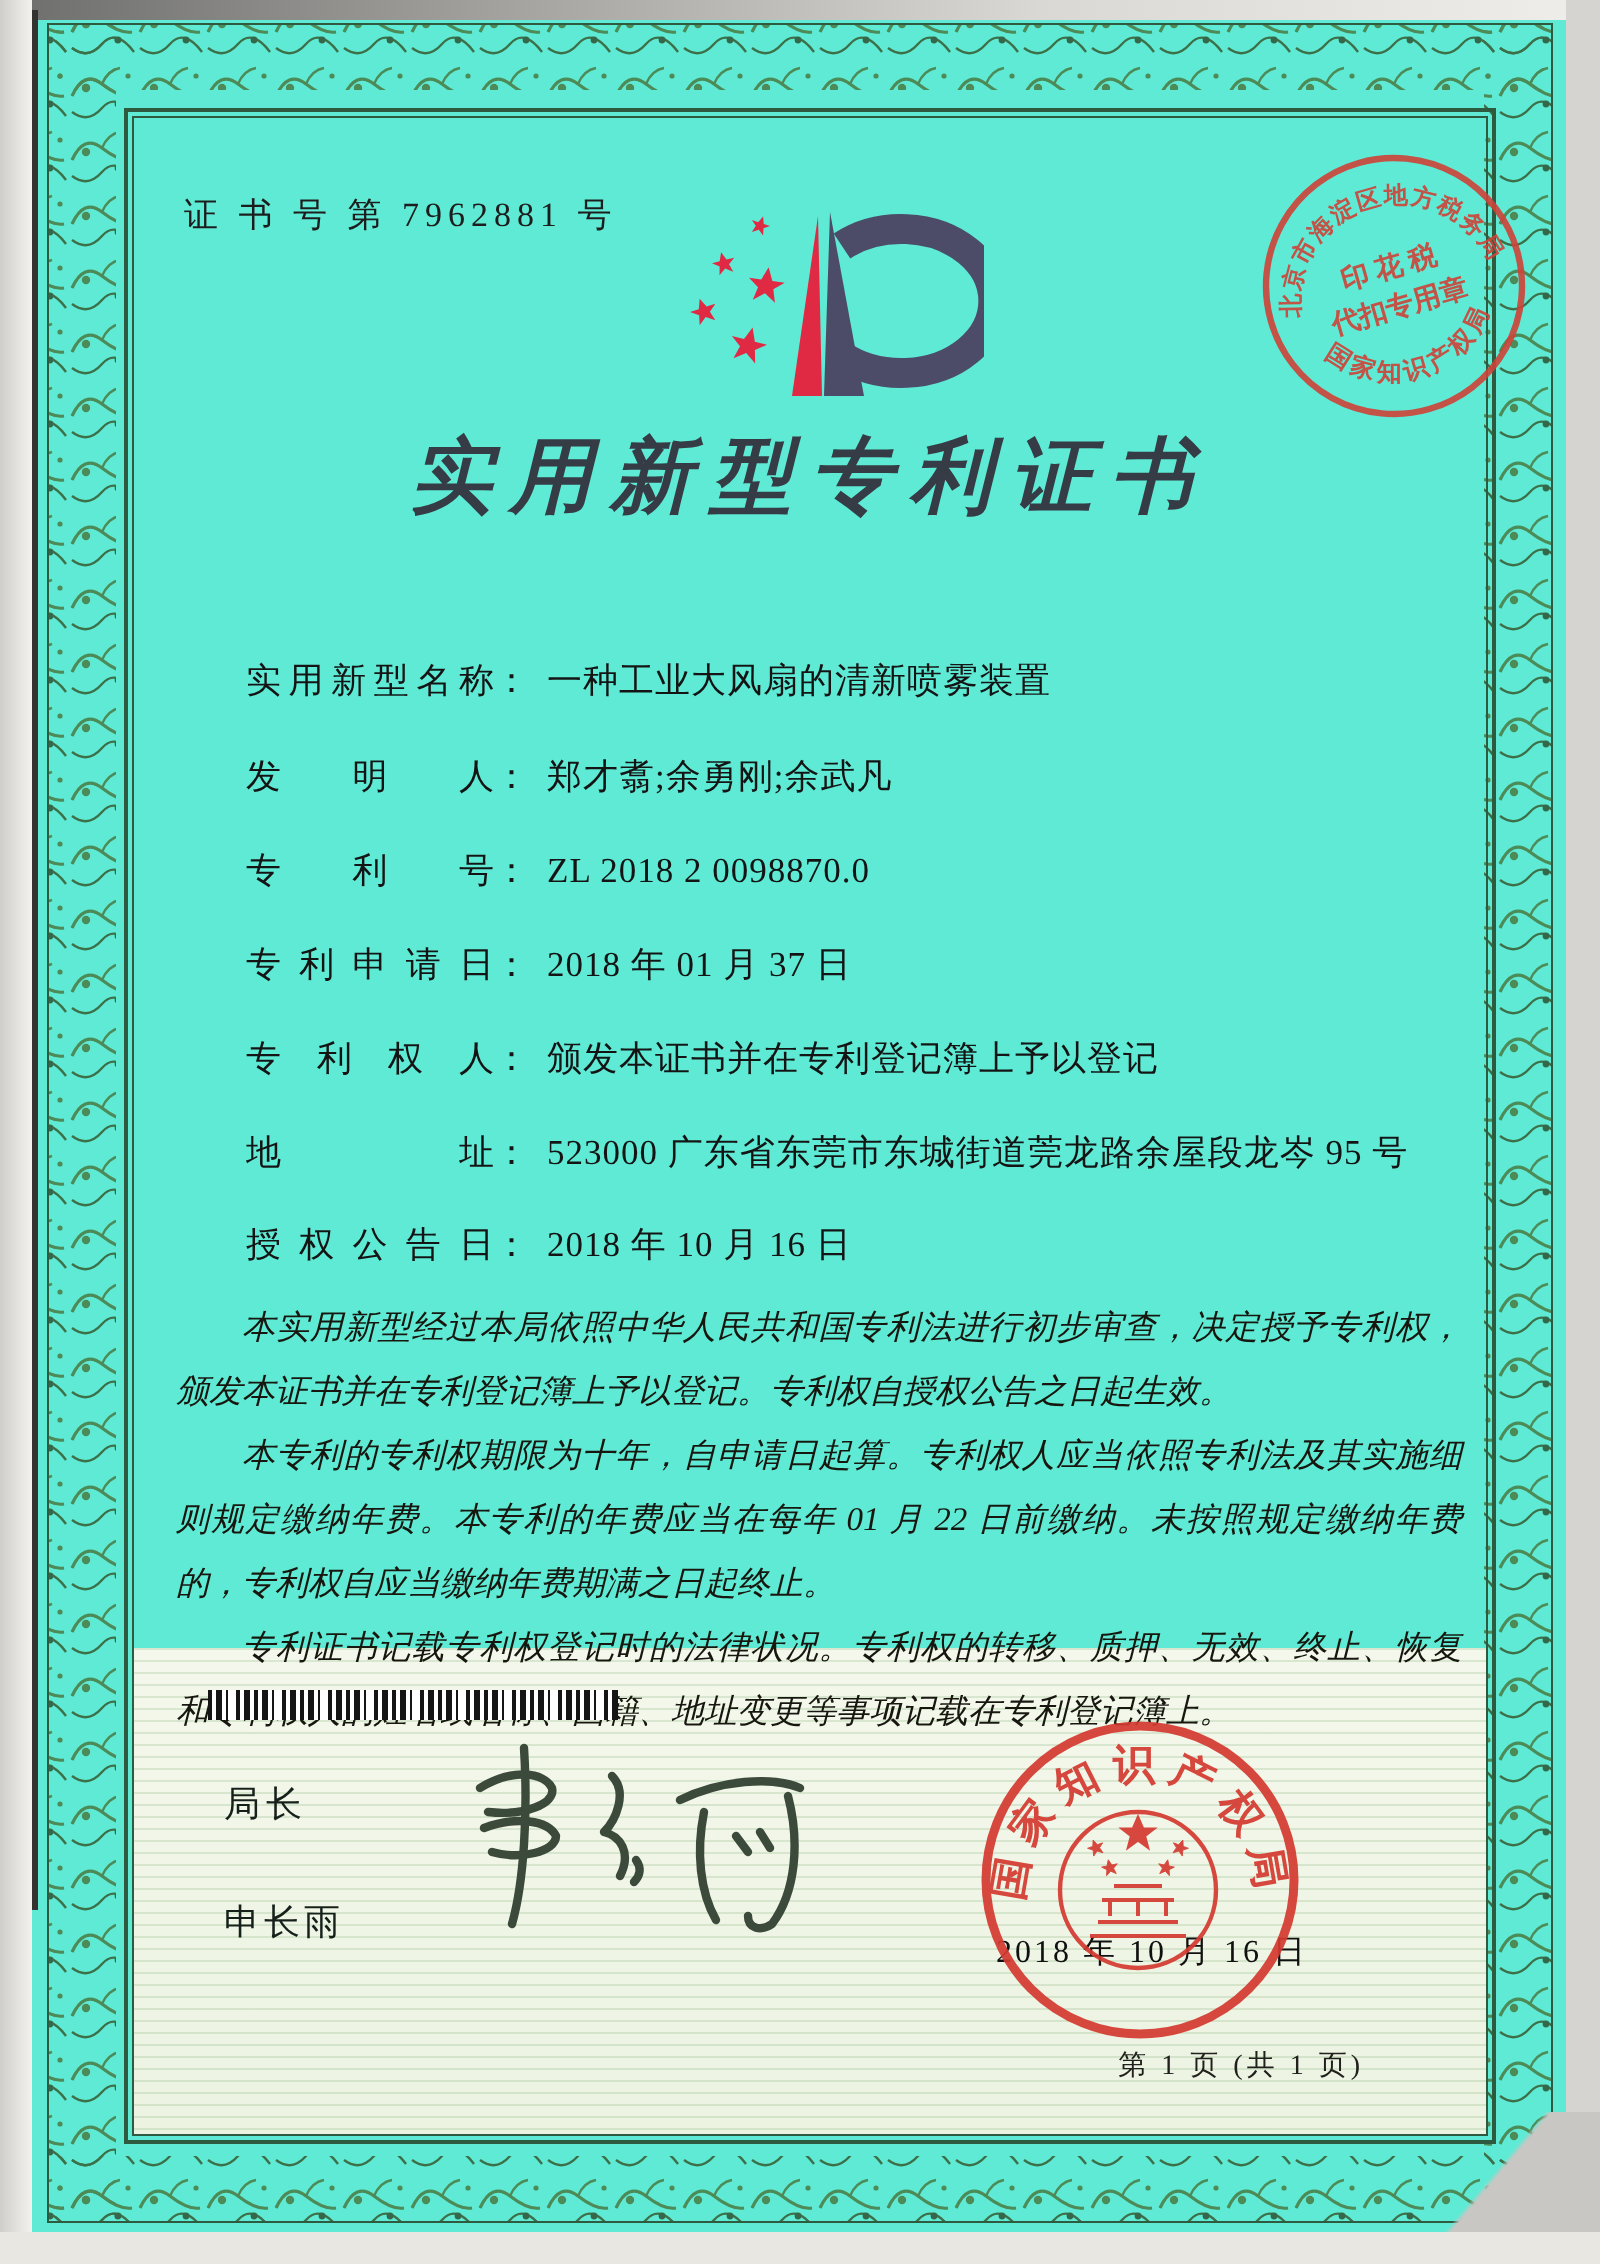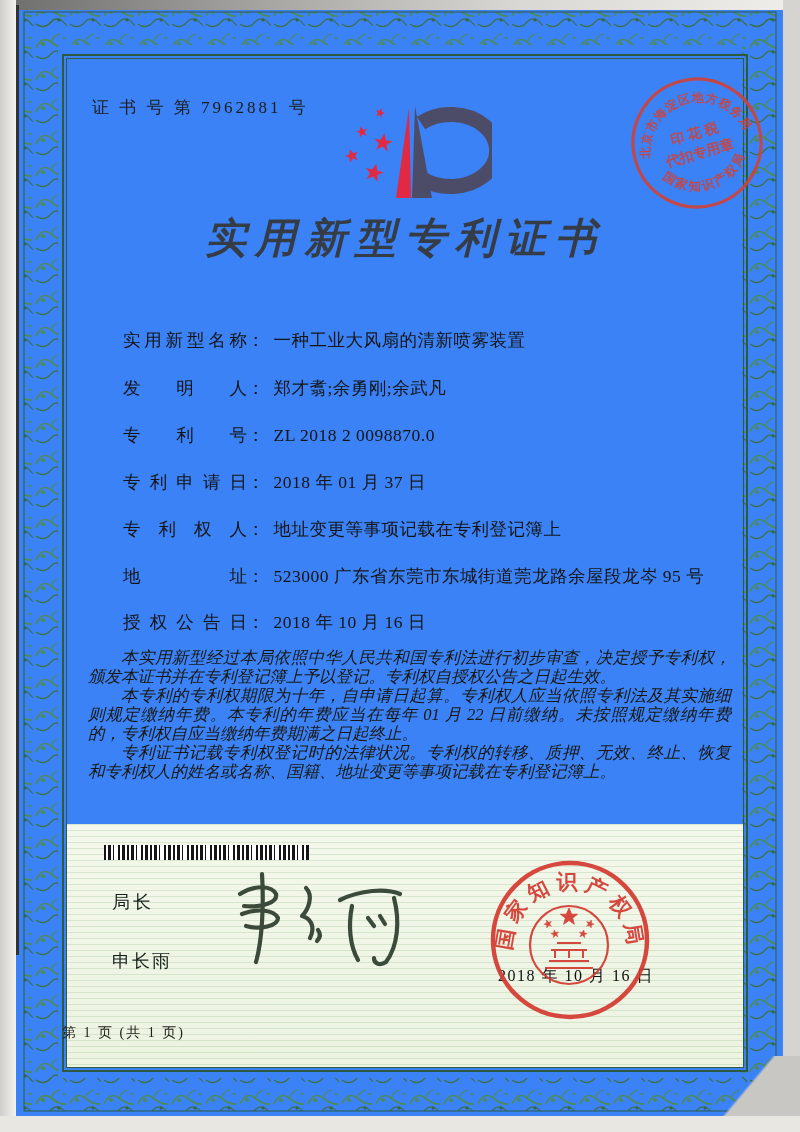--- a/index.html
+++ b/index.html
@@ -1,18 +1,18 @@
 <!DOCTYPE html>
 <html><head>
 <meta charset="utf-8">
 <style>
   * { margin:0; padding:0; box-sizing:border-box; }
   html,body { width:800px; height:1132px; overflow:hidden; background:#f1f0ed;
               font-family:"Liberation Serif","DejaVu Serif",serif; }
-  #canvas { position:relative; width:800px; height:1132px; background:#3b82f6; }
+  #canvas { position:relative; width:800px; height:1132px; background:#5eead4; }
 
   
   .edge-top    { position:absolute; left:0; top:0; width:800px; height:10px;
                  background:linear-gradient(90deg,#6d6d6b 0%,#a9a8a5 35%,#d9d8d4 65%,#efeeeb 100%); }
   .edge-left-line { position:absolute; left:16px; top:5px; width:3px; height:950px; background:#33332f; }
   .edge-left-soft { position:absolute; left:0; top:0; width:16px; height:1132px;
                  background:linear-gradient(90deg,#cfcecb,#f3f2ef); }
   .edge-right  { position:absolute; right:0; top:0; width:17px; height:1070px; background:#d5d4d1; }
   .edge-br     { position:absolute; left:688px; top:1056px; width:112px; height:76px;
                  background:linear-gradient(130deg,rgba(0,0,0,0) 48%, #c8c7c3 50%); }
@@ -36,39 +36,39 @@
   .title   { position:absolute; left:62px; top:211px; width:686px; text-align:center;
              font-size:41px; font-weight:bold; letter-spacing:9px; color:#363c45;font-style:italic; }
 
   .field-row { position:absolute; left:95px; width:645px; font-size:17.5px; color:#141414; white-space:nowrap; }
   .field-label { display:inline-block; width:124px; text-align:justify; text-align-last:justify;margin-left:28px; }
   .field-colon { display:inline-block; }
   .field-value { margin-left:9px; letter-spacing:0.5px; }
   .grant-right { position:absolute; left:455px; top:0; white-space:nowrap; }
 
   .paragraphs { position:absolute; left:88px; top:648px; width:643px; }
-  .paragraphs p { font-size:16.5px; line-height:19px; text-indent:2em; text-align:justify;
+  .paragraphs p { font-size:16.5px; line-height:32px; text-indent:2em; text-align:justify;
                   color:#17170f; font-style:italic; }
 
   .barcode { position:absolute; left:104px; top:845px; width:205px; height:15px;
              background:repeating-linear-gradient(90deg,
                #151515 0 2px, #fff 2px 4px, #151515 4px 7px, #fff 7px 9px,
                #151515 9px 10px, #fff 10px 14px, #151515 14px 16px, #fff 16px 18px,
                #151515 18px 21px, #fff 21px 23px); }
 
   .signer-title { position:absolute; left:112px; top:890px; font-size:18px; letter-spacing:3px; color:#16201a; }
   .signer-name  { position:absolute; left:112px; top:928px; font-size:18px; letter-spacing:2px; color:#16201a;margin-top:21px; }
   .signature    { position:absolute; left:228px; top:866px; }
 
   .seal-wrap { position:absolute; left:485px; top:855px; opacity:0.92; }
   .seal-date { position:absolute; left:498px; top:966px; font-size:16px; letter-spacing:1.5px; color:#101010; }
 
   .tax-stamp { position:absolute; left:622px; top:68px; transform:rotate(-16deg); opacity:0.9; }
 
-  .footer { position:absolute; left:62px; top:1024px; width:620px; text-align:left;
+  .footer { position:absolute; left:62px; top:1024px; width:620px; text-align:right;
             font-size:14px; letter-spacing:2px; color:#20201c; }
 </style>
 </head>
 <body>
 
 <div id="canvas">
 
   <svg class="band-svg" width="800" height="1132" xmlns="http://www.w3.org/2000/svg">
     <defs>
       <pattern id="vine" width="34" height="32" patternUnits="userSpaceOnUse">
@@ -142,21 +142,21 @@
   <div class="field-row" style="top:376px">
     <span class="field-label">发明人</span><span class="field-colon">：</span><span class="field-value">郑才翥;余勇刚;余武凡</span>
   </div>
   <div class="field-row" style="top:423px">
     <span class="field-label">专利号</span><span class="field-colon">：</span><span class="field-value">ZL 2018 2 0098870.0</span>
   </div>
   <div class="field-row" style="top:470px">
     <span class="field-label">专利申请日</span><span class="field-colon">：</span><span class="field-value">2018 年 01 月 37 日</span>
   </div>
   <div class="field-row" style="top:517px">
-    <span class="field-label">专利权人</span><span class="field-colon">：</span><span class="field-value">地址变更等事项记载在专利登记簿上</span>
+    <span class="field-label">专利权人</span><span class="field-colon">：</span><span class="field-value">颁发本证书并在专利登记簿上予以登记</span>
   </div>
   <div class="field-row" style="top:564px">
     <span class="field-label">地址</span><span class="field-colon">：</span><span class="field-value">523000 广东省东莞市东城街道莞龙路余屋段龙岑 95 号</span>
   </div>
   <div class="field-row" style="top:610px">
     <span class="field-label">授权公告日</span><span class="field-colon">：</span><span class="field-value">2018 年 10 月 16 日</span>
   </div>
 
   <div class="paragraphs">
     <p>本实用新型经过本局依照中华人民共和国专利法进行初步审查，决定授予专利权，颁发本证书并在专利登记簿上予以登记。专利权自授权公告之日起生效。</p>

